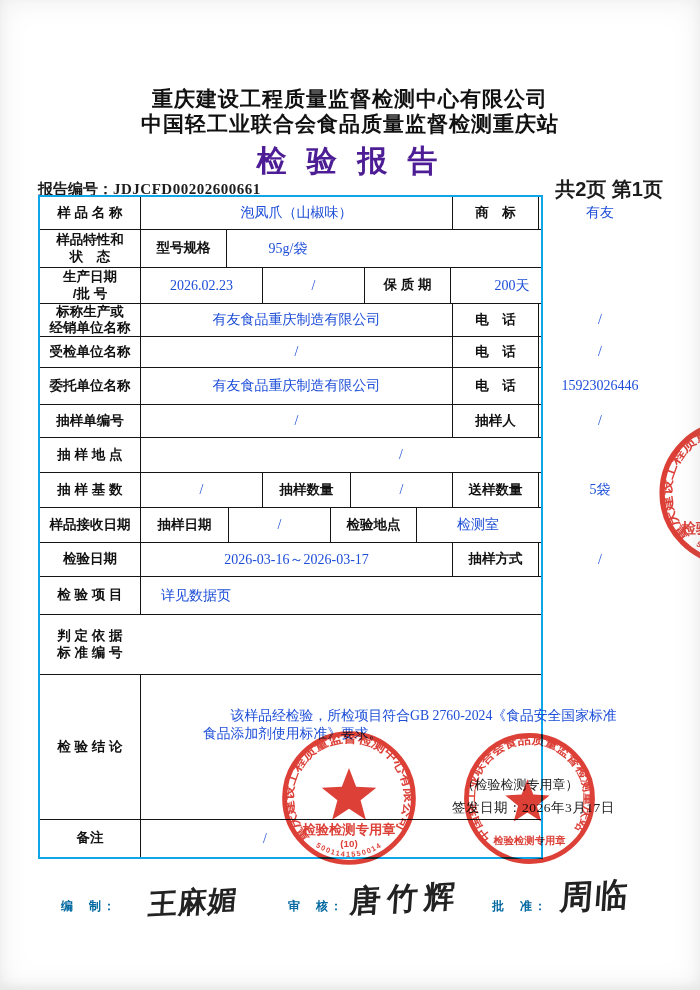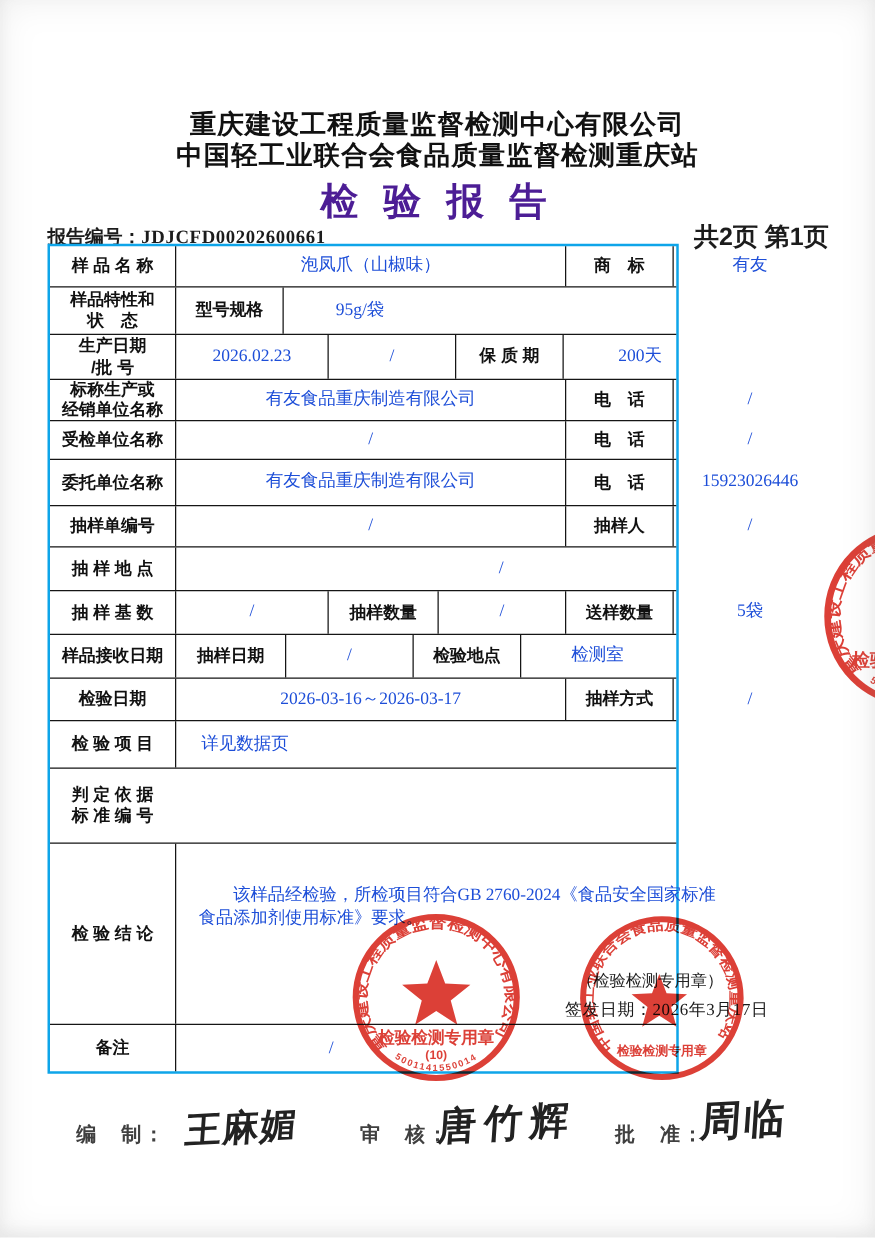--- a/index.html
+++ b/index.html
@@ -52,40 +52,40 @@
   .wBCD{width:312px}.wBF{width:521px}
   .left{align-items:flex-start;text-align:left;}
   .pl20{padding-left:20px;}
   .pl18{padding-left:18px;}
   .remark-val{align-items:flex-start;padding-left:122px;justify-content:center;}
   .concl{
     align-items:flex-start;justify-content:flex-start;
     padding:32px 14px 0 18px;text-align:left;
   }
   .concl .line1{text-indent:2em;}
-  .concl div{font-size:13.8px;line-height:18px;}
+  .concl div{font-size:13.8px;line-height:18px;margin-left:44px;}
 
   .seal-note{
     position:absolute;left:440px;top:776px;width:160px;text-align:center;
     font-size:13px;color:#222;
   }
   .issue-date{
     position:absolute;left:452px;top:799px;
     font-size:13.5px;letter-spacing:.5px;color:#1a1a1a;white-space:nowrap;
   }
 
   .stamp{position:absolute;mix-blend-mode:multiply;opacity:.92;pointer-events:none;}
   .stamp text{font-family:"Liberation Sans",sans-serif;font-weight:bold;}
   .stamp1{left:279px;top:728px;width:140px;height:140px;}
   .stamp2{left:461px;top:730px;width:137px;height:137px;}
   .stamp3{left:656px;top:417px;width:152px;height:152px;}
 
   .footer-label{
     position:absolute;font-family:Liberation Serif, serif;font-weight:bold;
-    font-size:16px;letter-spacing:2px;color:#404040;top:898px;white-space:nowrap;
+    font-size:12px;letter-spacing:2px;color:#0369a1;top:898px;white-space:nowrap;
   }
   .fl1{left:61px;} .fl2{left:288px;} .fl3{left:492px;}
   .sig{
     position:absolute;font-family:"Liberation Serif",serif;font-weight:bold;
     color:#222;transform:rotate(-3deg) skewX(-7deg);white-space:nowrap;
   }
   .sig1{left:148px;top:883px;font-size:29px;letter-spacing:1px;}
   .sig2{left:350px;top:878px;font-size:31px;letter-spacing:6px;}
   .sig3{left:560px;top:874px;font-size:33px;letter-spacing:2px;}
 </style>

